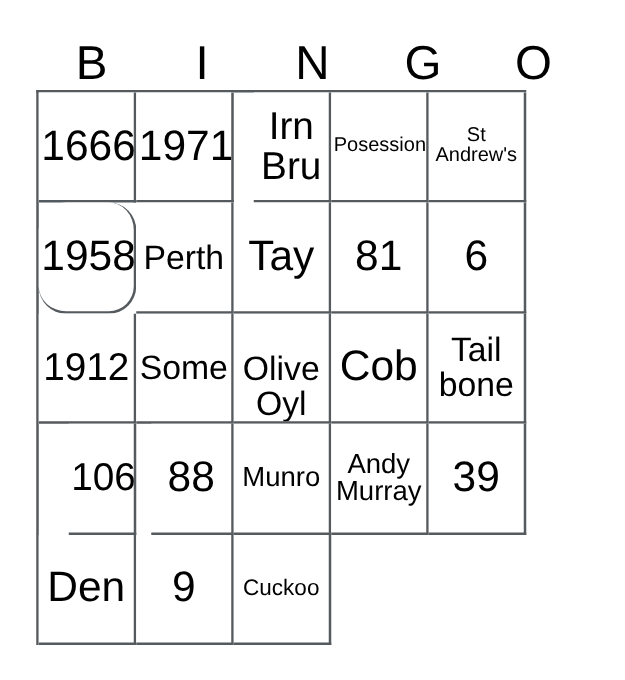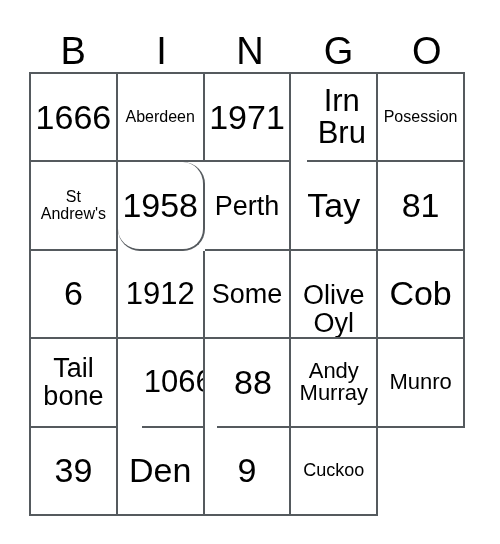--- a/index.html
+++ b/index.html
@@ -45,21 +45,21 @@
     color: #000;
     padding-bottom: 2px;
     user-select: none;
   }
 
   
   .grid {
     position: absolute;
     left: 29px;
     top: 72px;
-    width: 436px;
+    width: 392px;
     height: 444px;
     box-sizing: border-box;
     border-top: 2px solid #555a5e;
     border-left: 2px solid #555a5e;
     display: grid;
     grid-template-columns: repeat(5, 1fr);
     grid-template-rows: repeat(5, 1fr);
     background: #ffffff;
   }
   .cell {
@@ -104,23 +104,20 @@
     <div class="header-cell">G</div>
     <div class="header-cell">O</div>
   </div>
 
   <div class="grid" style="border-color: rgb(85, 90, 94);">
 
     <div class="cell" style="border-color: rgb(85, 90, 94);">
         <span class="cell-text t-xl">1666</span>
       </div>
     <div class="cell" style="border-color: rgb(85, 90, 94);">
-        <span class="cell-text t-xxs">Aberdeen</span>
-      </div>
-    <div class="cell" style="border-color: rgb(85, 90, 94);">
         <span class="cell-text t-xl">1971</span>
       </div>
     <div class="cell" style="border-color: rgb(85, 90, 94); margin-left: 16px;">
         <span class="cell-text t-lg">Irn
 Bru</span>
       </div>
     <div class="cell" style="border-color: rgb(85, 90, 94);">
         <span class="cell-text t-xxs">Posession</span>
       </div>
 
@@ -162,25 +159,25 @@
         <span class="cell-text t-md">Tail
 bone</span>
       </div>
     <div class="cell" style="border-color: rgb(85, 90, 94); margin-left: 24px;">
         <span class="cell-text t-lg">1066</span>
       </div>
     <div class="cell" style="border-color: rgb(85, 90, 94); margin-left: 12px;">
         <span class="cell-text t-xl">88</span>
       </div>
     <div class="cell" style="border-color: rgb(85, 90, 94);">
+        <span class="cell-text t-sm">Munro</span>
+      </div>
+    <div class="cell" style="border-color: rgb(85, 90, 94);">
         <span class="cell-text t-sm">Andy
 Murray</span>
-      </div>
-    <div class="cell" style="border-color: rgb(85, 90, 94);">
-        <span class="cell-text t-sm">Munro</span>
       </div>
 
     <div class="cell" style="border-color: rgb(85, 90, 94);">
         <span class="cell-text t-xl">39</span>
       </div>
     <div class="cell" style="border-color: rgb(85, 90, 94);">
         <span class="cell-text t-xl">Den</span>
       </div>
     <div class="cell" style="border-color: rgb(85, 90, 94);">
         <span class="cell-text t-xl">9</span>

